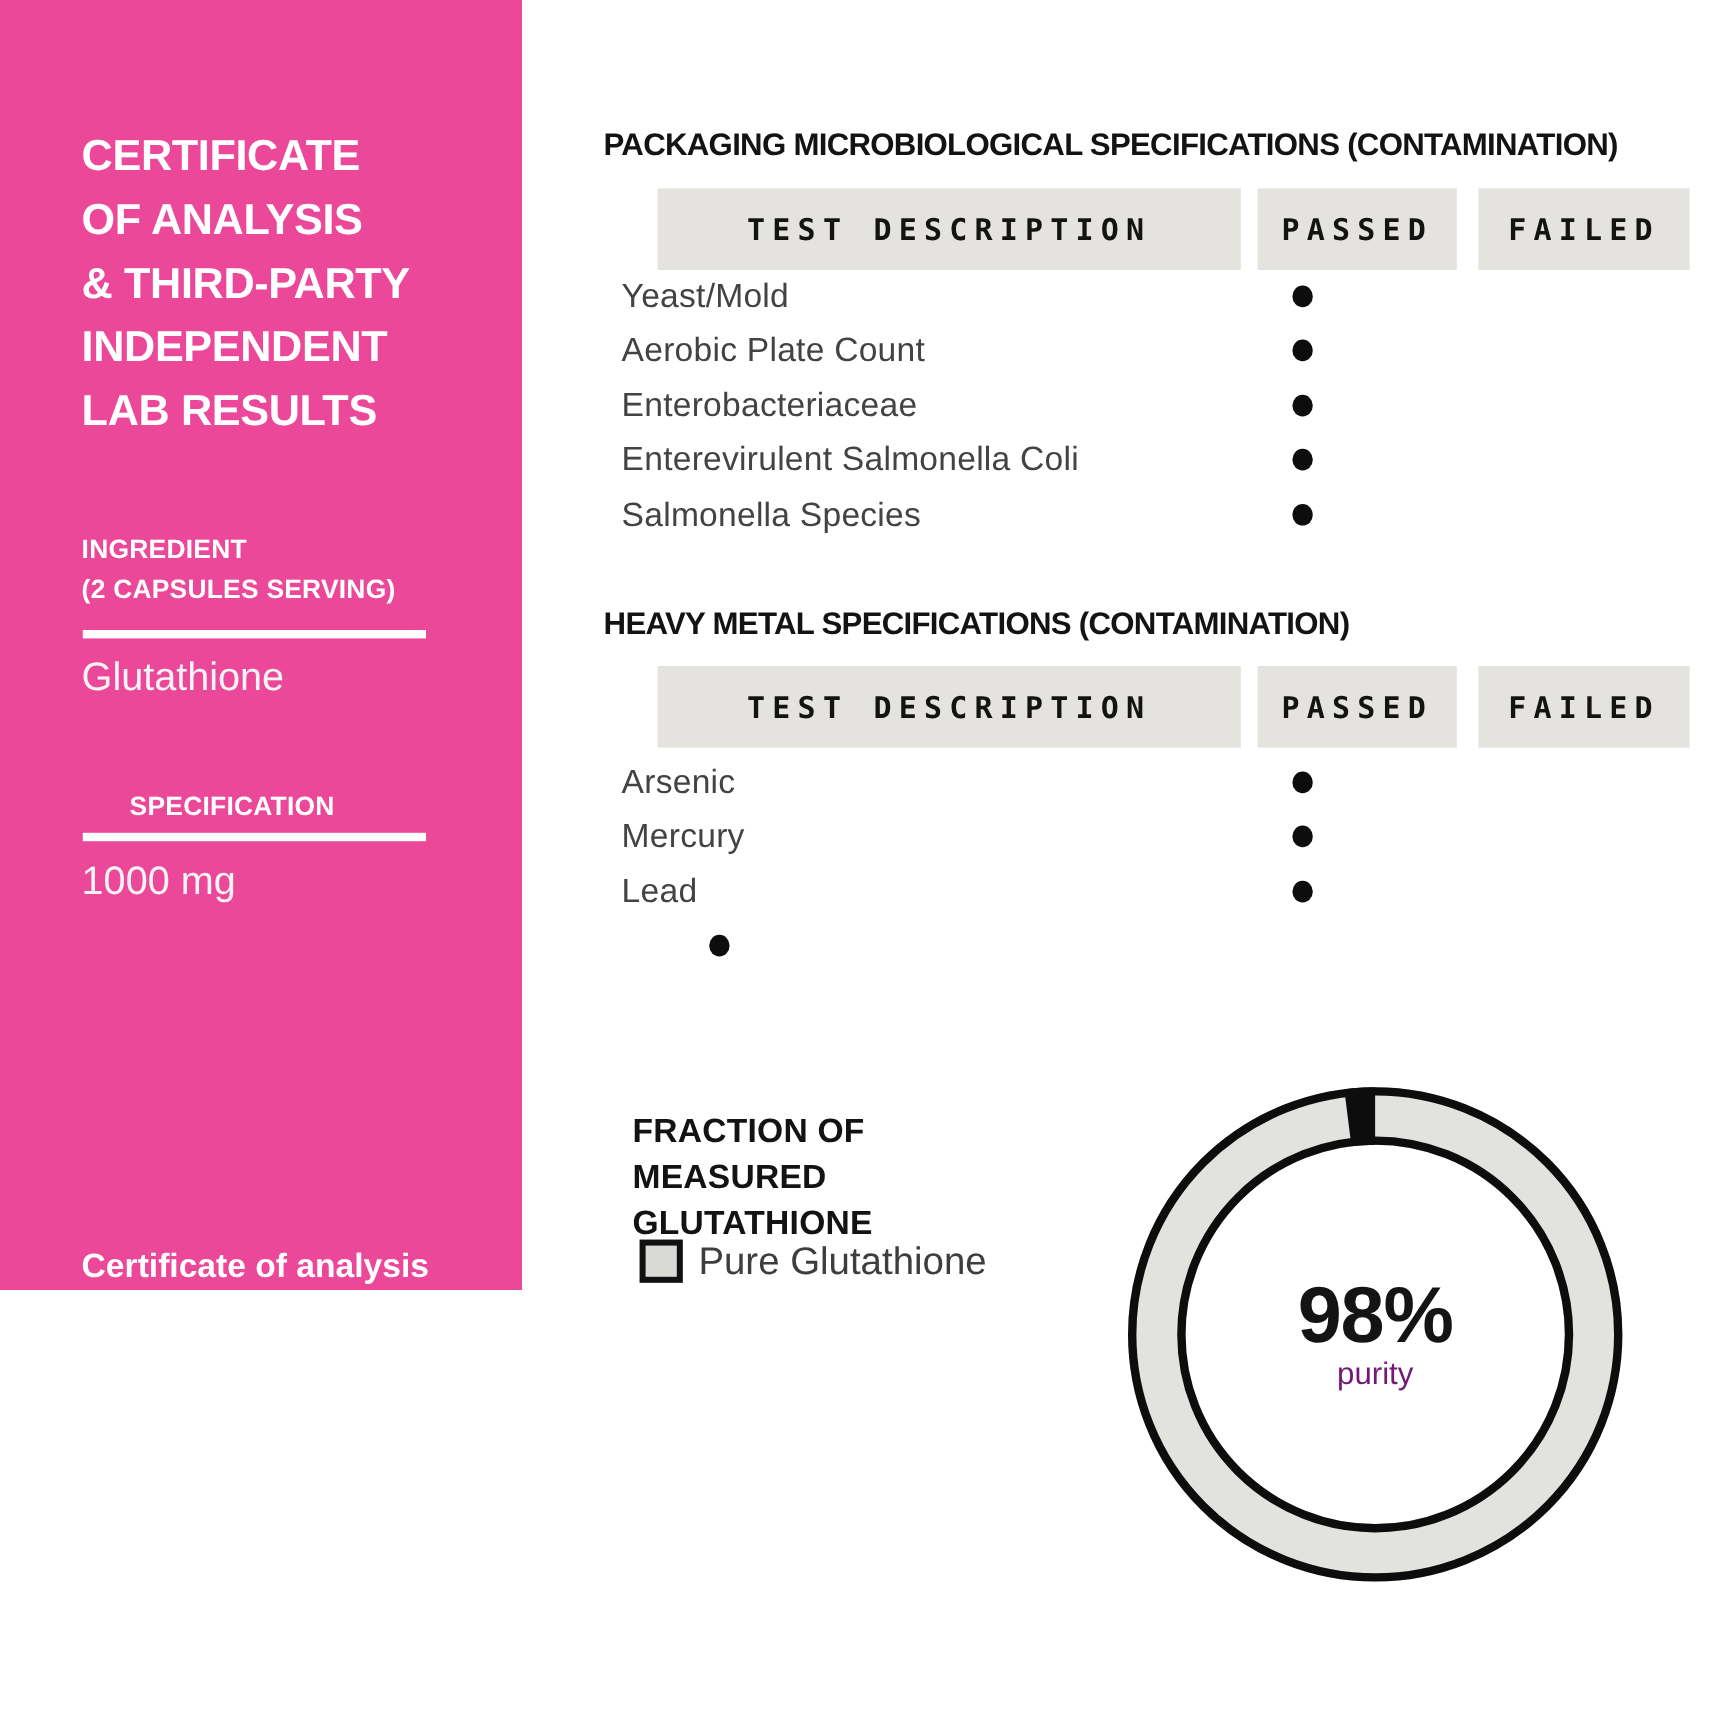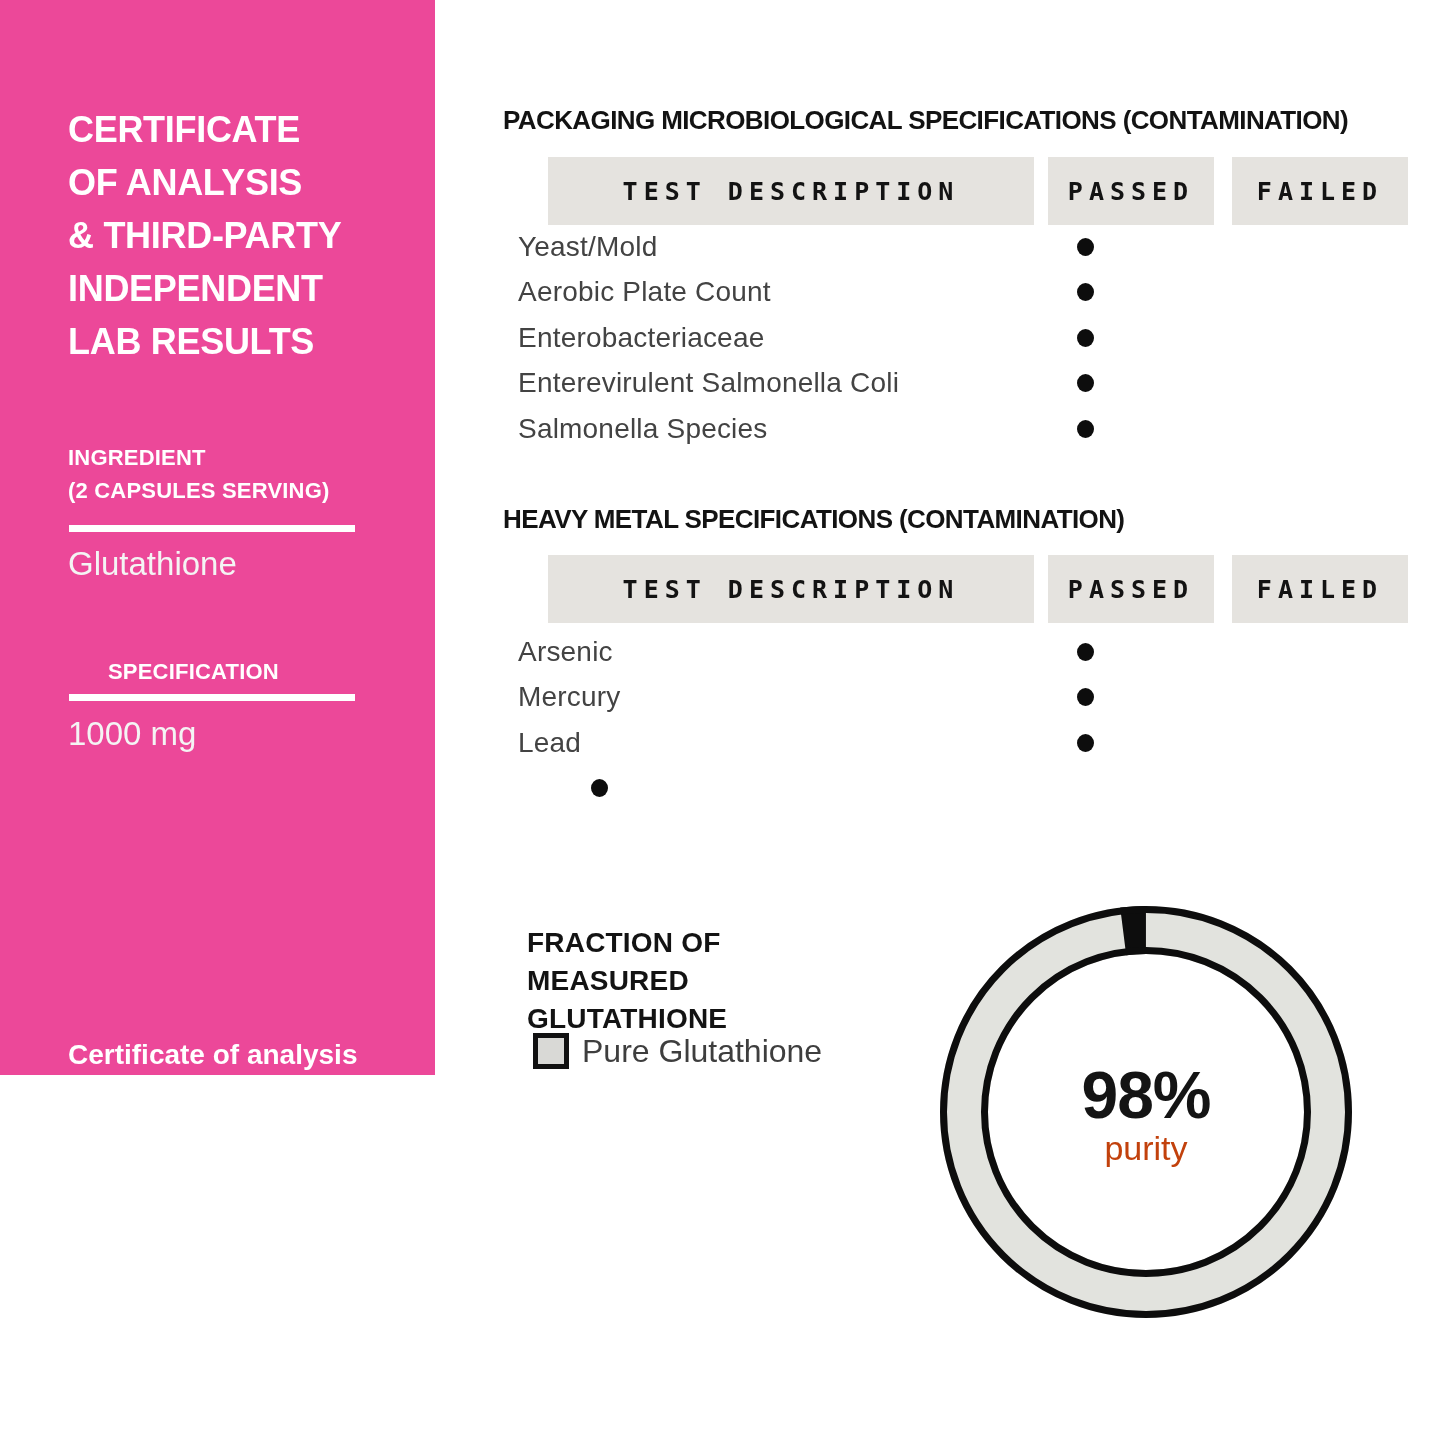--- a/index.html
+++ b/index.html
@@ -75,21 +75,21 @@
   }
   .legend-label { font-size:32px; color:#3e3e3e; font-weight:400; }
 
   .donut-wrap { position:absolute; left:926px; top:892px; width:440px; height:440px; }
   .donut-center-value {
     position:absolute; left:926px; top:1057px; width:440px; text-align:center;
     font-size:66px; font-weight:700; color:#141414; letter-spacing:-1px;
   }
   .donut-center-label {
     position:absolute; left:926px; top:1129px; width:440px; text-align:center;
-    font-size:34px; font-weight:400; color:#c2410c;
+    font-size:26px; font-weight:400; color:#701a75;
   }
 </style>
 </head>
 <body>
 
 <div class="canvas">
 
   <aside class="sidebar">
     <h1 class="sidebar-title">CERTIFICATE
 OF ANALYSIS

